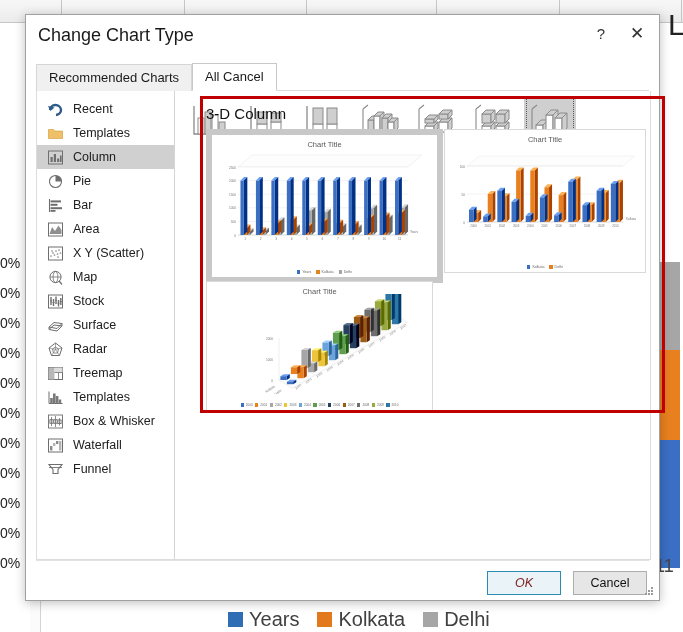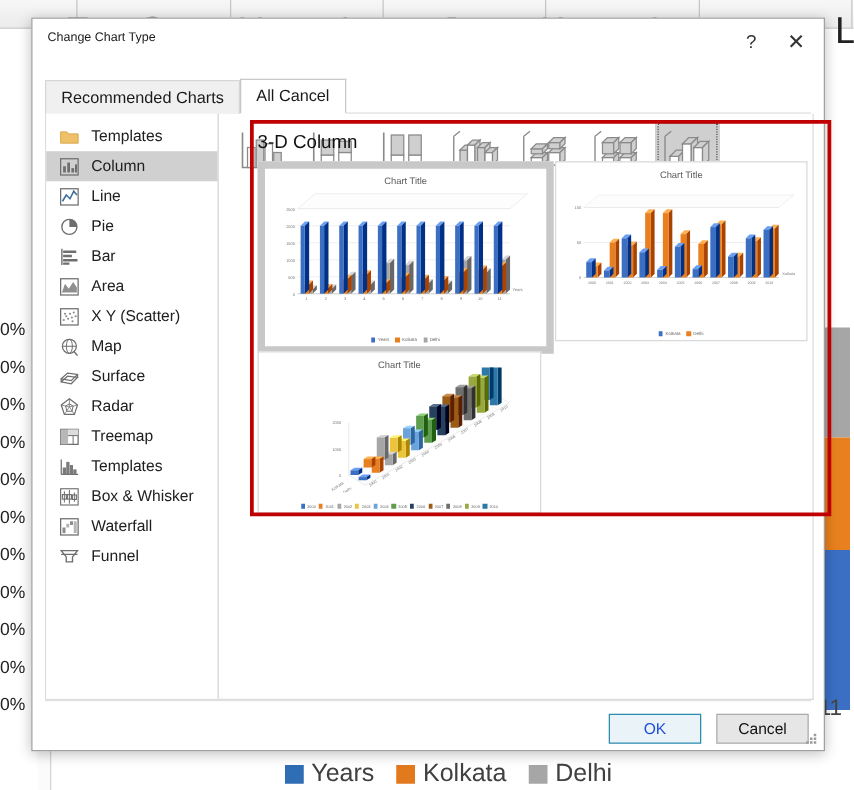--- a/index.html
+++ b/index.html
@@ -29,21 +29,21 @@
   .bg-chart-frame{position:absolute;left:640px;top:250px;width:43px;height:330px;
     border-left:1px solid #dcdcdc;}
 
   
   #dlg{
     position:absolute;left:25px;top:14px;width:633px;height:585px;
     background:#ffffff;border:1px solid #a0a0a0;
     box-shadow:0 2px 10px rgba(0,0,0,.25);
   }
   .titlebar{height:36px;position:relative;}
-  .dlg-title{position:absolute;left:12px;top:10px;font-size:10px;color:#1a1a1a;}
+  .dlg-title{position:absolute;left:12px;top:10px;font-size:18px;color:#1a1a1a;}
   .tb-btn{position:absolute;top:4px;width:32px;height:28px;display:flex;
     align-items:center;justify-content:center;font-size:15px;color:#333;cursor:default;}
   .tb-btn.help{right:42px;}
   .tb-btn.close{right:6px;font-size:17px;}
 
   .tabs{position:absolute;left:10px;top:50px;height:26px;display:flex;align-items:flex-end;}
   .tab{font-size:13px;padding:5px 12px 6px 12px;color:#1a1a1a;
     border:1px solid transparent;background:transparent;cursor:default;}
   .tab.inactive{background:#f0f0f0;border-color:#d6d6d6;border-bottom:none;text-align:center;}
   .tab.active{background:#ffffff;border:1px solid #c8c8c8;border-bottom:1px solid #ffffff;
@@ -80,21 +80,21 @@
     font-size:7.5px;color:#595959;}
   .mini{position:absolute;}
   .mini-legend{position:absolute;bottom:3px;left:0;width:100%;display:flex;
     justify-content:center;gap:5px;}
   .mini-legend .li{display:flex;align-items:center;gap:2px;font-size:3.6px;color:#666;}
   .mini-legend .sw{width:3.2px;height:3.2px;display:inline-block;}
 
   .footer-sep{position:absolute;left:10px;top:545px;width:613px;height:1px;background:#e2e2e2;}
   .btn{position:absolute;top:556px;height:24px;width:74px;font-size:12.5px;
     display:flex;align-items:center;justify-content:center;cursor:default;box-sizing:border-box;}
-  .btn.ok{right:98px;background:#e9f3f8;border:1.6px solid #2e8bb0;color:#1d4ed8;}
+  .btn.ok{right:98px;background:#e9f3f8;border:1.6px solid #2e8bb0;color:#7f1d1d;font-style:italic;}
   .btn.cancel{right:12px;background:#e6e6e6;border:1px solid #adadad;color:#111;}
   .grip{position:absolute;right:4px;bottom:3px;width:10px;height:10px;}
   .grip i{position:absolute;width:2px;height:2px;background:#9a9a9a;display:block;}
 </style>
 </head>
 <body>
 
 <div id="bg">
   <div class="col-header-row">
       <div class="col-header" style="left: 60px; width: 1px;"></div>
@@ -166,45 +166,45 @@
       <div class="tab inactive">Recommended Charts</div>
       <div class="tab active">All Cancel</div>
     </div>
 
   <div class="body">
 
     <div class="sidebar" id="sidebar">
         <div class="side-item">
           <span class="side-ico">
             <svg width="17" height="17" viewBox="0 0 17 17">
+              <path d="M3 9 A5.5 5 0 1 1 9 14" fill="none" stroke="#2e5c8a" stroke-width="2.4"></path>
+              <path d="M1 5 L3.4 10 L7.5 6.6 Z" fill="#2e5c8a"></path>
+            </svg>
+          </span>
+          <span>Recent</span>
+        </div>
+        <div class="side-item">
+          <span class="side-ico">
+            <svg width="17" height="17" viewBox="0 0 17 17">
               <path d="M1.5 4.5 h5 l1.2 1.6 h7.8 v7.4 h-14 Z" fill="#f0c068" stroke="#d8a84c" stroke-width="0.8"></path>
             </svg>
           </span>
           <span>Templates</span>
         </div>
         <div class="side-item selected">
           <span class="side-ico">
             <svg width="17" height="17" viewBox="0 0 17 17">
               <rect x="1.5" y="2" width="14" height="13" fill="none" stroke="#6e6e6e" stroke-width="1"></rect>
               <rect x="3.5" y="8" width="2.2" height="5" fill="#6e6e6e"></rect>
               <rect x="6.8" y="5" width="2.2" height="8" fill="#6e6e6e"></rect>
               <rect x="10.1" y="9.5" width="2.2" height="3.5" fill="#6e6e6e"></rect>
               <rect x="13" y="6.5" width="1.6" height="6.5" fill="#6e6e6e"></rect>
             </svg>
           </span>
           <span>Column</span>
-        </div>
-        <div class="side-item">
-          <span class="side-ico">
-            <svg width="17" height="17" viewBox="0 0 17 17">
-              <rect x="1.5" y="2" width="14" height="13" fill="none" stroke="#6e6e6e" stroke-width="1"></rect>
-              <polyline points="3,12 6,7 9,10 12,4 14.5,7" fill="none" stroke="#3c6e9c" stroke-width="1.3"></polyline>
-            </svg>
-          </span>
-          <span>Line</span>
         </div>
         <div class="side-item">
           <span class="side-ico">
             <svg width="17" height="17" viewBox="0 0 17 17">
               <circle cx="8.5" cy="8.5" r="6" fill="none" stroke="#6e6e6e" stroke-width="1.1"></circle>
               <path d="M8.5 8.5 L8.5 2.5 A6 6 0 0 1 14.5 8.5 Z" fill="#6e6e6e"></path>
             </svg>
           </span>
           <span>Pie</span>
         </div>
@@ -249,20 +249,38 @@
         <div class="side-item">
           <span class="side-ico">
             <svg width="17" height="17" viewBox="0 0 17 17">
               <circle cx="8.5" cy="8" r="5.6" fill="none" stroke="#6e6e6e" stroke-width="1"></circle>
               <ellipse cx="8.5" cy="8" rx="2.4" ry="5.6" fill="none" stroke="#6e6e6e" stroke-width="0.8"></ellipse>
               <line x1="3" y1="8" x2="14" y2="8" stroke="#6e6e6e" stroke-width="0.8"></line>
               <line x1="12" y1="12" x2="15" y2="15.5" stroke="#6e6e6e" stroke-width="1.2"></line>
             </svg>
           </span>
           <span>Map</span>
+        </div>
+        <div class="side-item">
+          <span class="side-ico">
+            <svg width="17" height="17" viewBox="0 0 17 17">
+              <rect x="1.5" y="2" width="14" height="13" fill="none" stroke="#6e6e6e" stroke-width="1"></rect>
+              <line x1="4" y1="4" x2="4" y2="12" stroke="#6e6e6e" stroke-width="1.4"></line>
+              <line x1="3" y1="8" x2="5" y2="8" stroke="#6e6e6e" stroke-width="0.9"></line>
+              <line x1="6.5" y1="6" x2="6.5" y2="13" stroke="#6e6e6e" stroke-width="1.4"></line>
+              <line x1="5.5" y1="9.5" x2="7.5" y2="9.5" stroke="#6e6e6e" stroke-width="0.9"></line>
+              <line x1="9" y1="3.5" x2="9" y2="11" stroke="#6e6e6e" stroke-width="1.4"></line>
+              <line x1="8" y1="7.25" x2="10" y2="7.25" stroke="#6e6e6e" stroke-width="0.9"></line>
+              <line x1="11.5" y1="7" x2="11.5" y2="13.5" stroke="#6e6e6e" stroke-width="1.4"></line>
+              <line x1="10.5" y1="10.25" x2="12.5" y2="10.25" stroke="#6e6e6e" stroke-width="0.9"></line>
+              <line x1="13.8" y1="5" x2="13.8" y2="12" stroke="#6e6e6e" stroke-width="1.4"></line>
+              <line x1="12.8" y1="8.5" x2="14.8" y2="8.5" stroke="#6e6e6e" stroke-width="0.9"></line>
+            </svg>
+          </span>
+          <span>Stock</span>
         </div>
         <div class="side-item">
           <span class="side-ico">
             <svg width="17" height="17" viewBox="0 0 17 17">
               <path d="M2 10 L7 5.5 L15 6.5 L10 11.5 Z" fill="none" stroke="#6e6e6e" stroke-width="1"></path>
               <path d="M2 12.5 L7 8 L15 9 L10 14 Z" fill="none" stroke="#6e6e6e" stroke-width="1"></path>
               <line x1="2" y1="10" x2="2" y2="12.5" stroke="#6e6e6e" stroke-width="1"></line>
               <line x1="15" y1="6.5" x2="15" y2="9" stroke="#6e6e6e" stroke-width="1"></line>
             </svg>
           </span>

